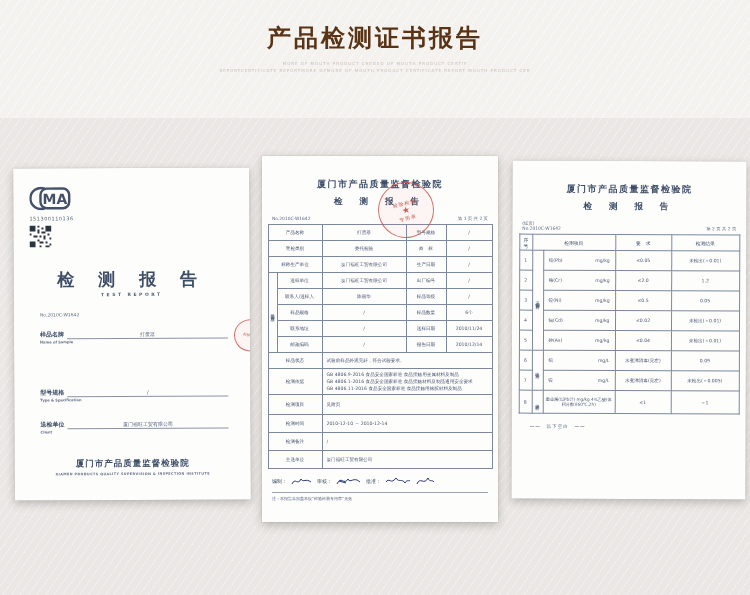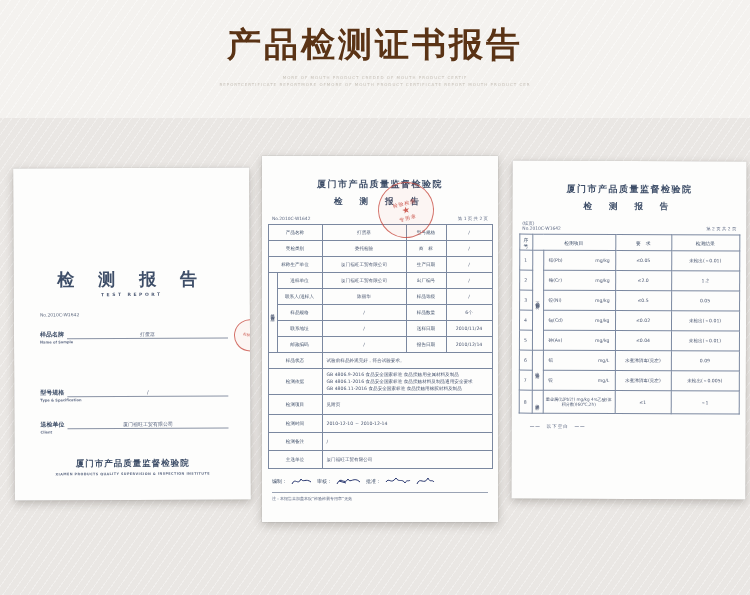--- a/index.html
+++ b/index.html
@@ -3,21 +3,21 @@
 <meta charset="utf-8">
 <style>
   html,body{margin:0;padding:0;}
   #page{position:relative;width:750px;height:595px;overflow:hidden;
     font-family:"DejaVu Sans","Liberation Sans",sans-serif;
     background:#eae7e4;
     background-image:repeating-linear-gradient(125deg, rgba(255,255,255,.35) 0 1px, transparent 1px 7px);}
   .top-band{position:absolute;top:0;left:0;width:100%;height:118px;background:#f4f2ef;
     background-image:repeating-linear-gradient(125deg, rgba(255,255,255,.4) 0 1px, transparent 1px 8px);}
   .page-header{position:absolute;top:22px;left:0;width:100%;text-align:center;}
-  .page-header h1{margin:0;font-size:34px;font-weight:900;letter-spacing:3px;color:var(--accent,#5a3315);}
+  .page-header h1{margin:0;font-size:24px;font-weight:900;letter-spacing:3px;color:var(--accent,#5a3315);}
   .subtitle{margin-top:7px;font-size:4px;line-height:1.7;color:#c6c0b8;letter-spacing:1px;text-transform:uppercase;}
 
   .doc{position:absolute;background:#fdfdfc;color:var(--ink,#44536e);overflow:hidden;
     box-shadow:0 3px 9px rgba(60,55,48,.28),0 0 1px rgba(0,0,0,.25);}
   .doc-left{left:14px;top:168px;width:236px;height:332px;transform:rotate(-.3deg);}
   .doc-mid{left:262px;top:156px;width:236px;height:366px;}
   .doc-right{left:512px;top:161px;width:234px;height:338px;transform:rotate(.2deg);}
 
   
   .cma-wrap{position:absolute;top:18px;left:16px;}
@@ -79,20 +79,34 @@
 
   <div class="page-header">
     <h1>产品检测证书报告</h1>
     <div class="subtitle">
       <div>MORE OF MOUTH PRODUCT CREDED OF MOUTH PRODUCT CERTIF</div>
       <div>REPORTCERTIFICATE REPORTMORE OFMORE OF MOUTH PRODUCT CERTIFICATE REPORT MOUTH PRODUCT CER</div>
     </div>
   </div>
 
   <section class="doc doc-left">
+    <div class="cma-wrap">
+      <svg width="42" height="24" viewBox="0 0 60 34">
+        <path d="M22,3 A15,15 0 1,0 22,31" fill="none" stroke="#44506a" stroke-width="3.5"></path>
+        <rect x="16" y="3" width="41" height="28" rx="9" fill="none" stroke="#44506a" stroke-width="3.5"></rect>
+        <text x="36.5" y="25" font-size="20" font-weight="bold" fill="#44506a" text-anchor="middle" font-family="DejaVu Sans, sans-serif">MA</text>
+      </svg>
+      <div class="cma-num">151300110136</div>
+      <svg class="qr" width="22" height="22" viewBox="0 0 11 11">
+        <rect width="11" height="11" fill="#fff"></rect>
+        <path fill="#2c3442" d="M0,0h3v3h-3z M8,0h3v3h-3z M0,8h3v3h-3z M1,1h1v1h-1z M9,1h1v1h-1z M1,9h1v1h-1z
+          M4,0h1v1h-1z M6,1h1v1h-1z M4,2h1v2h-1z M6,3h2v1h-2z M9,4h1v1h-1z M0,4h1v1h-1z M2,5h2v1h-2z
+          M5,5h1v1h-1z M7,5h1v2h-1z M10,6h1v1h-1z M4,7h1v1h-1z M5,8h2v1h-2z M8,8h1v1h-1z M10,9h1v1h-1z M5,10h1v1h-1z M8,10h2v1h-2z"></path>
+      </svg>
+    </div>
     <div class="dl-title">检 测 报 告</div>
     <div class="dl-title-en">TEST REPORT</div>
     <div class="dl-no">No.2010C-W1642</div>
 
     <div class="field f1">
       <div class="f-line">
         <span class="f-label">样品名牌</span>
         <span class="f-rule">打蛋器</span>
       </div>
       <div class="f-en">Name of Sample</div>

